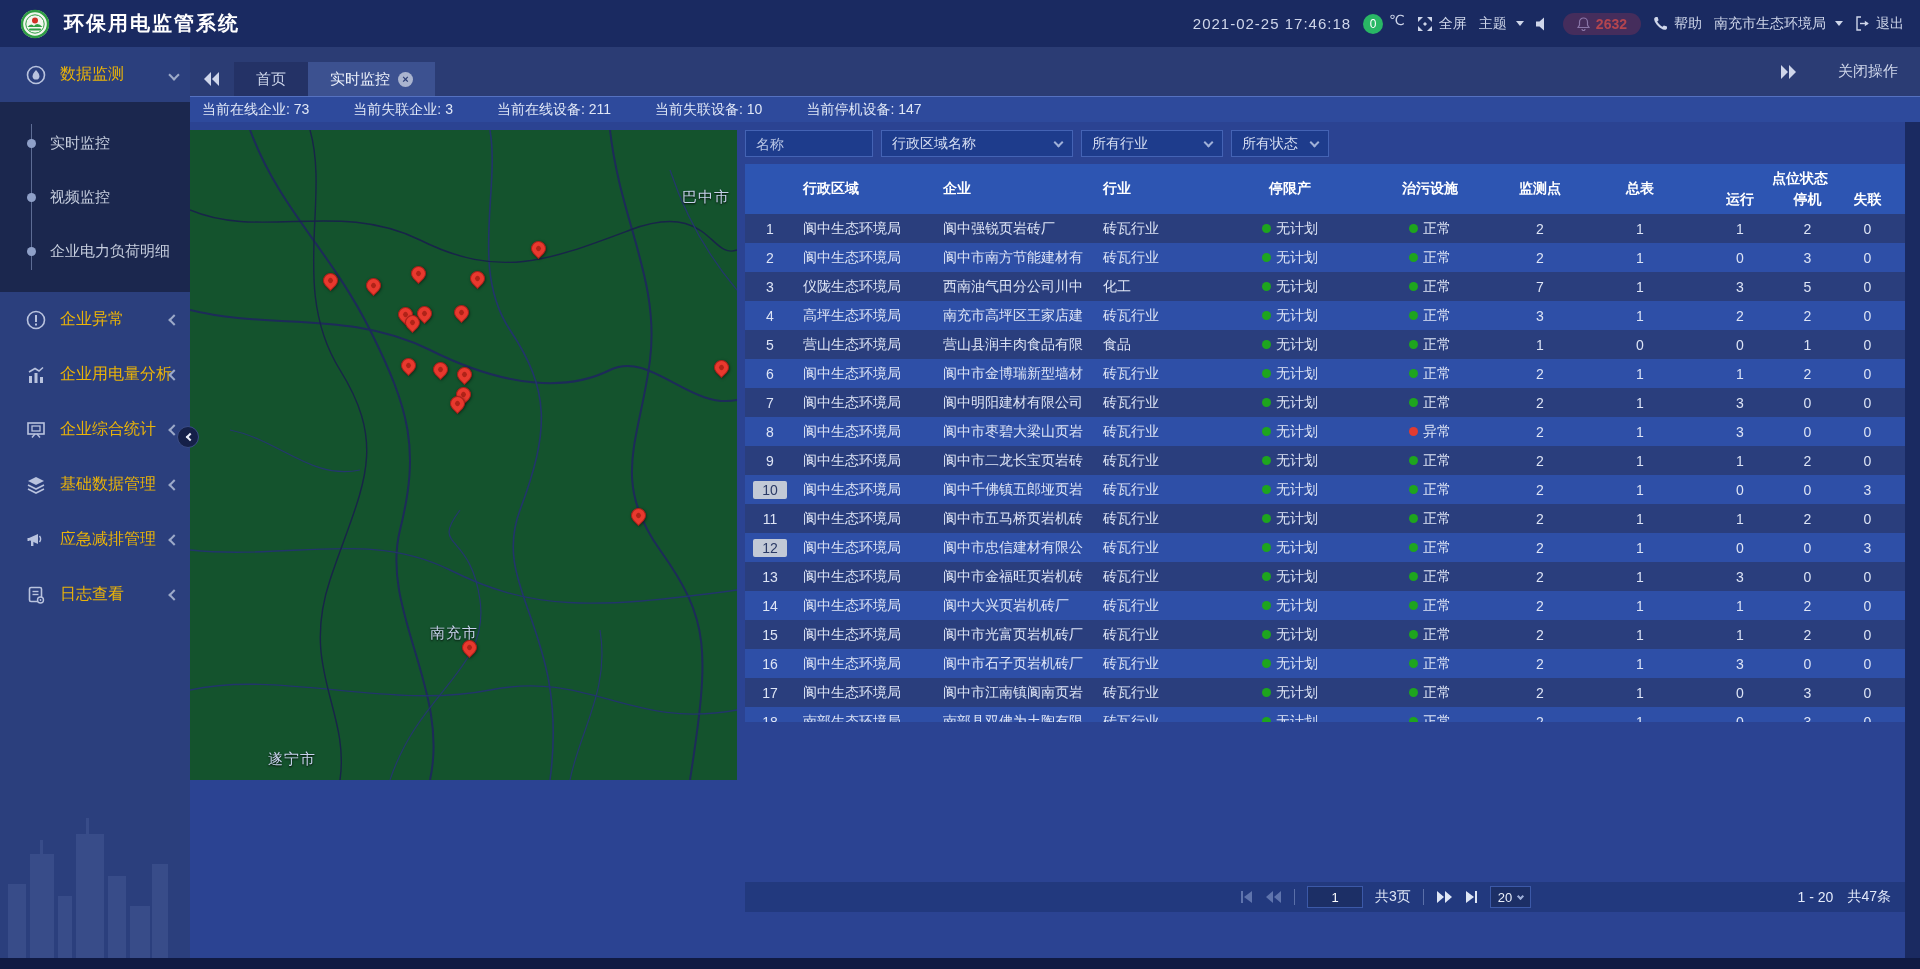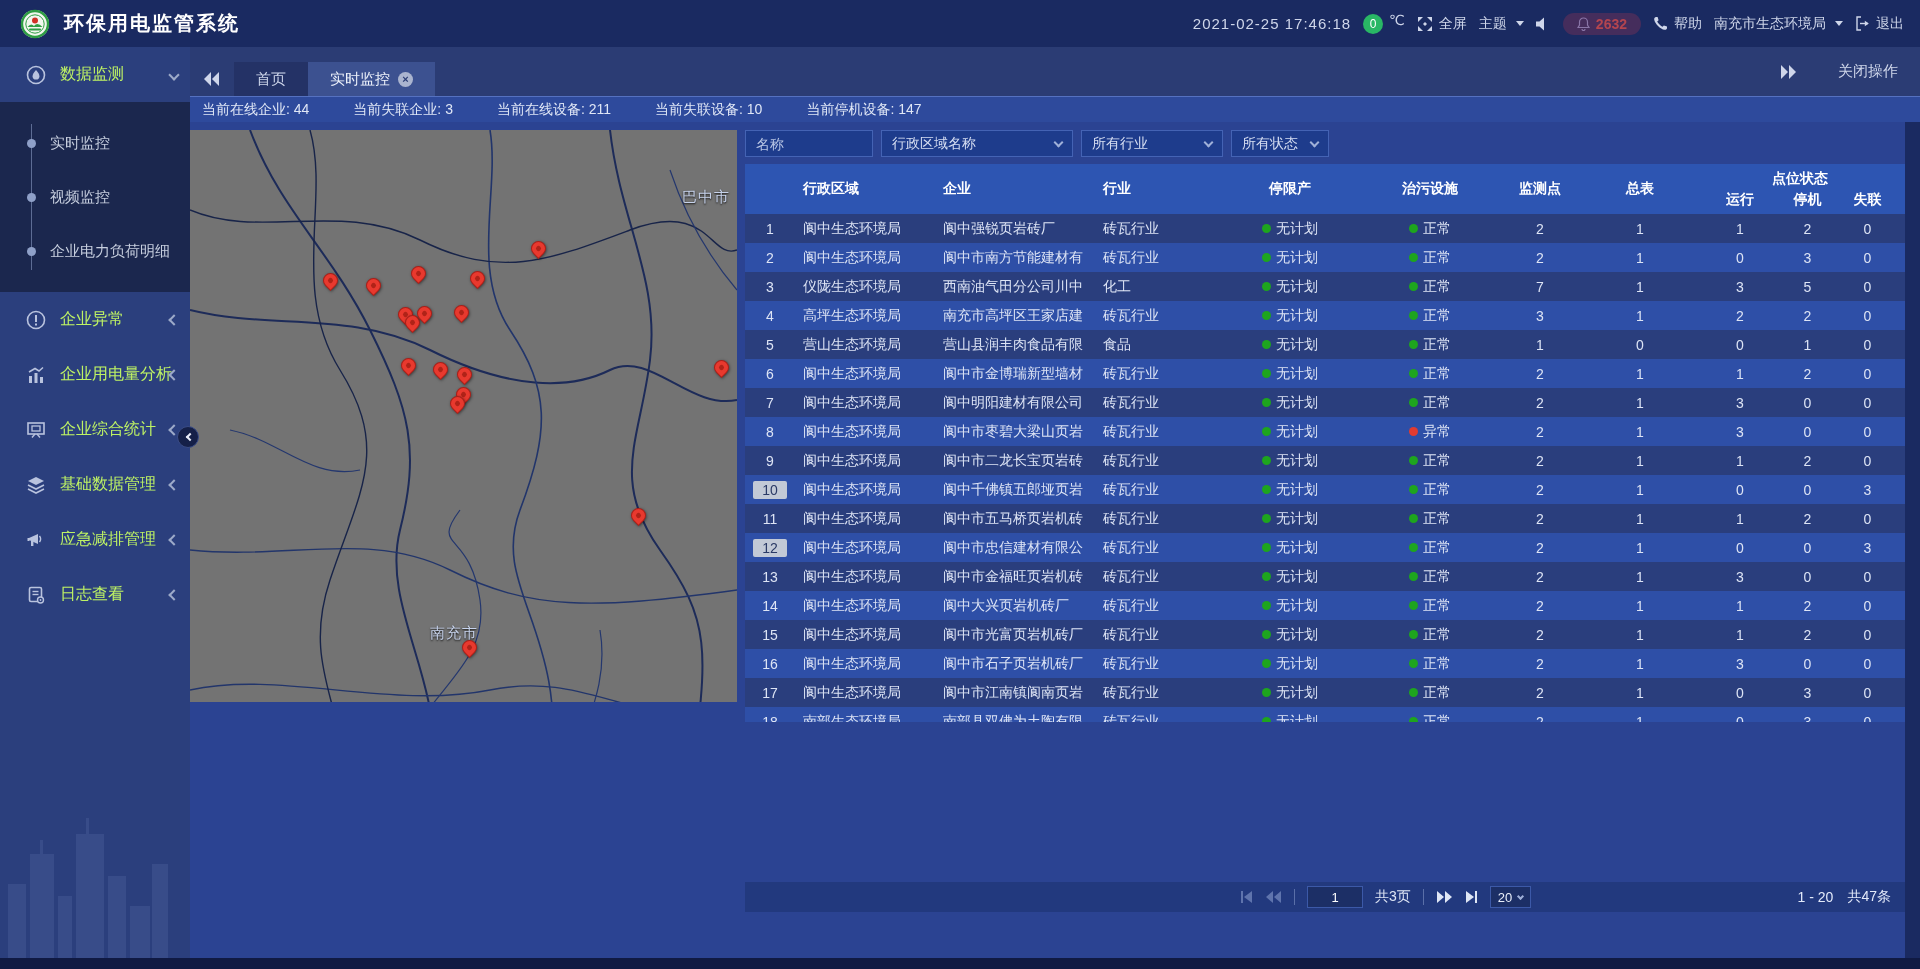--- a/index.html
+++ b/index.html
@@ -18,21 +18,21 @@
     display:flex; align-items:center; justify-content:center; }
   .deg { font-size:14px; position:relative; top:-4px; }
   .caret-down { width:0; height:0; border-left:4px solid transparent; border-right:4px solid transparent;
     border-top:5px solid #cfd6ea; display:inline-block; margin-left:3px; }
   .pill { display:flex; align-items:center; gap:6px; background:#452d5c; border-radius:12px; padding:3px 14px;justify-content:center; }
   .pill .num { color:#b4454f; font-weight:bold; font-size:14px; }
 
   
   .sidebar { position:absolute; left:0; top:47px; width:190px; height:911px; background:#2b3f7d; z-index:20; overflow:hidden; }
   .menu-item { position:relative; height:55px; display:flex; align-items:center; gap:14px; padding-left:26px;
-    color:#bef264; font-size:16px; cursor:pointer; }
+    color:#eab308; font-size:16px; cursor:pointer; }
   .menu-item .mi-icon { width:20px; height:20px; flex:0 0 20px; display:flex; align-items:center; justify-content:center; }
   .menu-item .chev { position:absolute; right:12px; }
   .chev-left { width:8px; height:8px; border-left:2px solid #9daac9; border-bottom:2px solid #9daac9;
     transform:rotate(45deg); display:inline-block; }
   .chev-down { width:8px; height:8px; border-right:2px solid #9daac9; border-bottom:2px solid #9daac9;
     transform:rotate(45deg); display:inline-block; }
   .submenu { position:relative; background:#1b274e; padding:14px 0; }
   .submenu::before { content:""; position:absolute; left:31px; top:22px; bottom:22px; width:1px; background:#5d6c94; }
   .sub-item { position:relative; height:54px; display:flex; align-items:center; padding-left:50px;
     color:#c6cede; font-size:15px; cursor:pointer; }
@@ -49,21 +49,21 @@
   .tab-close { width:15px; height:15px; border-radius:50%; background:#aab4cf; color:#2b3c74; font-size:11px;
     line-height:15px; text-align:center; font-weight:bold; cursor:pointer; }
   .tabbar-right { margin-left:auto; display:flex; align-items:center; gap:28px; padding-right:22px; height:49px; color:#cfd6ea; font-size:15px; }
 
   
   .stats { position:absolute; left:190px; top:96px; width:1730px; height:26px; background:#2e4a9c;
     border-top:1px solid #55 71c0; border-top:1px solid #5571c0; display:flex; align-items:center; gap:44px;
     padding-left:12px; color:#e0e7f6; font-size:14px; z-index:9; }
 
   
-  .map { position:absolute; left:190px; top:130px; width:547px; height:572px; background:#737373; overflow:hidden; }
+  .map { position:absolute; left:190px; top:130px; width:547px; height:650px; background:#14532d; overflow:hidden; }
   .map-label { position:absolute; color:#c7d3ec; font-size:15px; letter-spacing:1px; text-shadow:0 1px 2px #000; }
   .pin { position:absolute; width:15px; height:15px; background:#e8392e; border:1px solid #a8201a;
     border-radius:50% 50% 50% 0; transform:rotate(-45deg); cursor:pointer; box-shadow:0 1px 3px rgba(0,0,0,.5); }
   .pin::after { content:""; position:absolute; left:4px; top:4px; width:5px; height:5px; border-radius:50%; background:#b02318; }
   .collapse-btn { position:absolute; left:177px; top:426px; width:22px; height:22px; border-radius:50%;
     background:#152048; border:1px solid #3a4c86; z-index:25; display:flex; align-items:center; justify-content:center; cursor:pointer; }
   .collapse-btn .chev-left { width:6px; height:6px; border-color:#e8ecf8; margin-left:3px; }
 
   
   .panel { position:absolute; left:745px; top:130px; width:1160px; height:782px; }
@@ -330,21 +330,21 @@
           <polygon points="1,0 1,14 8,7"></polygon>
               <polygon points="9,0 9,14 16,7"></polygon>
             </g>
         </svg>
       </span>
       <span>关闭操作</span>
     </div>
   </div>
 
   <div class="stats" id="stats-bar">
-      <span>当前在线企业: 44</span>
+      <span>当前在线企业: 73</span>
       <span>当前失联企业: 3</span>
       <span>当前在线设备: 211</span>
       <span>当前失联设备: 10</span>
       <span>当前停机设备: 147</span>
     </div>
 
   <div class="map">
     <svg width="547" height="650" viewBox="0 0 547 650">
       <path d="M60,0 C90,80 140,120 180,200 S230,320 210,400 S260,560 240,650" fill="none" stroke="#1d2b59" stroke-width="2"></path>
       <path d="M0,180 C80,200 160,180 240,220 S380,260 420,240 S500,280 547,270" fill="none" stroke="#1d2b59" stroke-width="2"></path>

